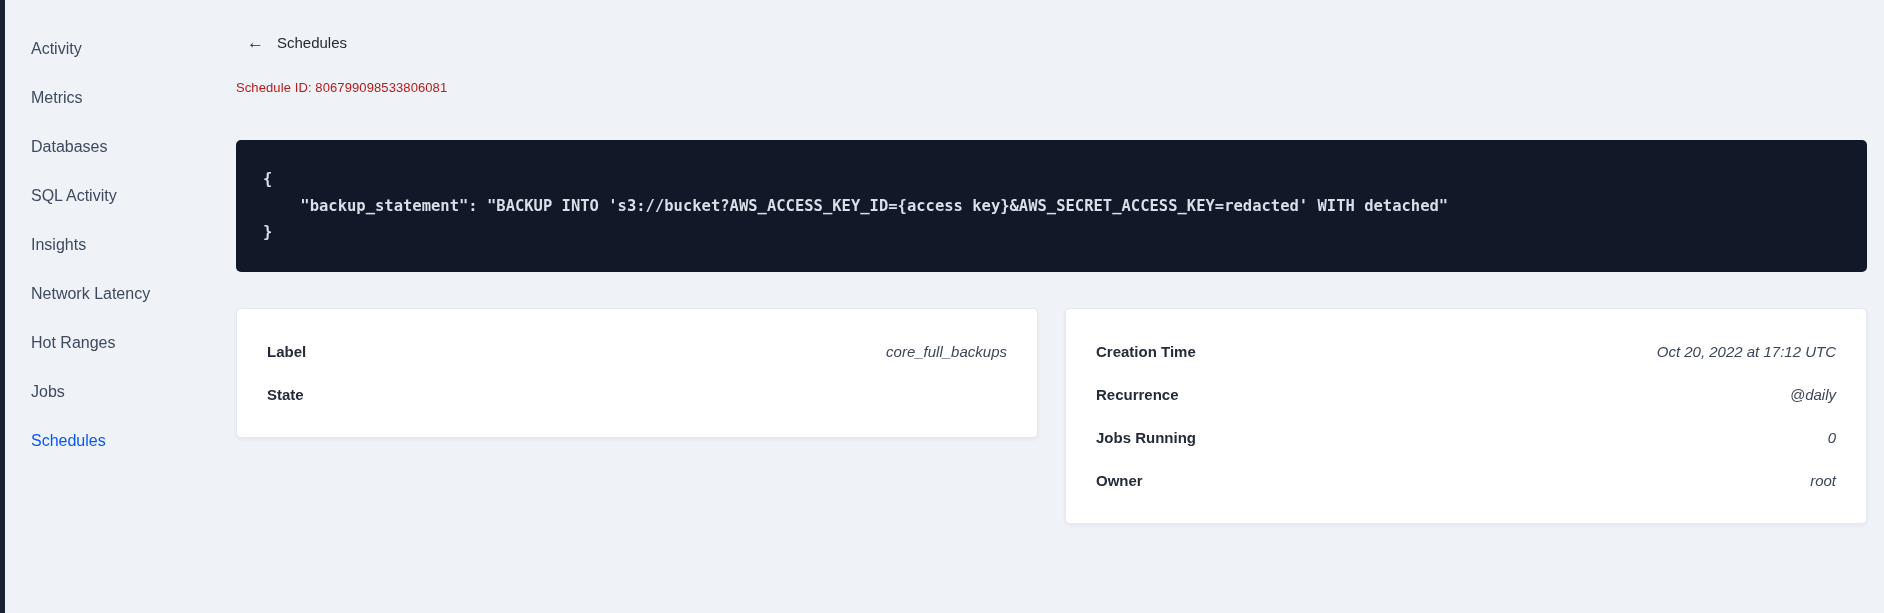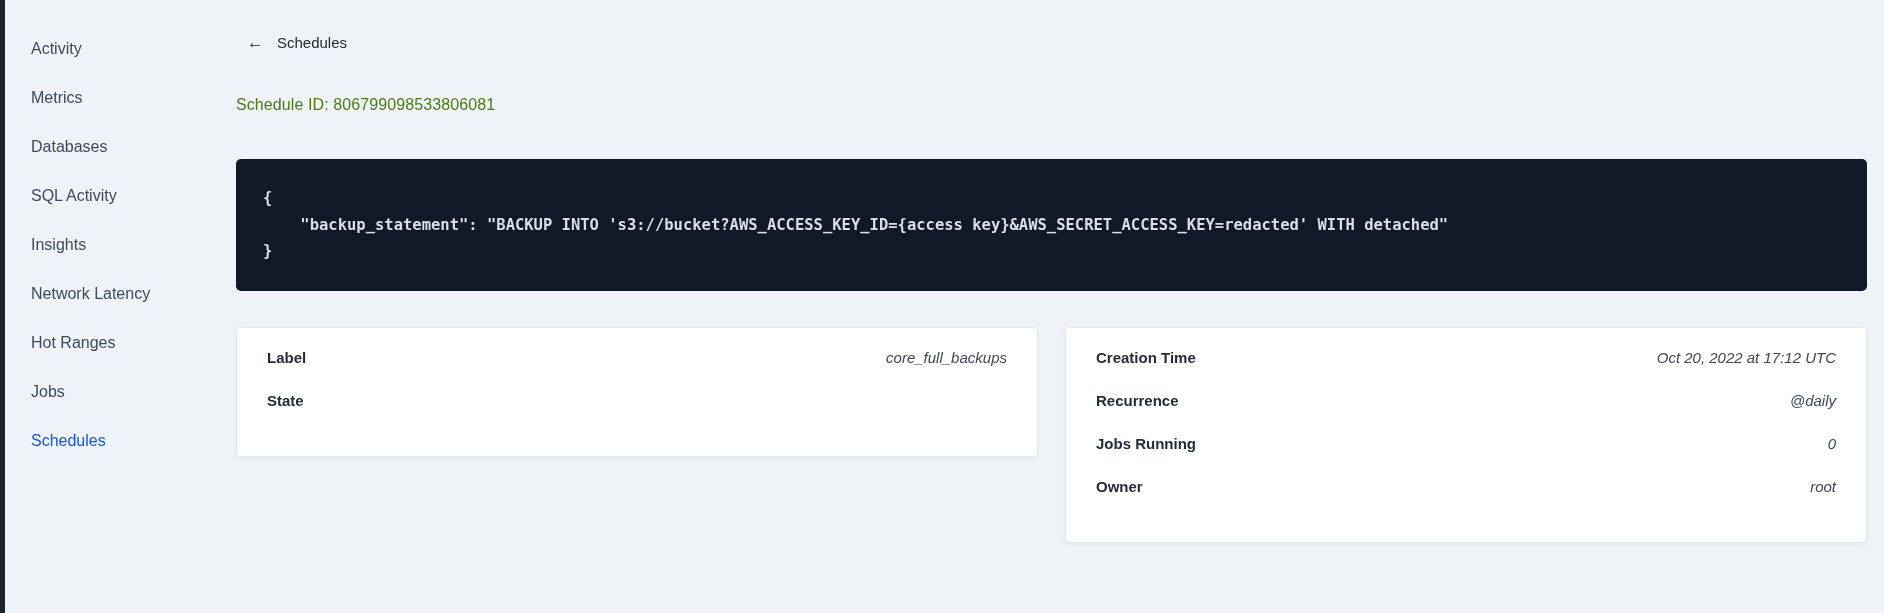--- a/index.html
+++ b/index.html
@@ -41,24 +41,24 @@
   .back-link {
     margin-top: 34px;
     display: inline-flex; align-items: center; gap: 13px;
     font-size: 15px; color: #242a33;
     cursor: pointer;
     padding-left: 11px;
   }
   .back-link .arrow { font-size: 17px; line-height: 1; color: #242a33; }
 
   .page-title {
-    margin-top: 44px;
-    font-size: 16px;
+    margin-top: 28px;
+    font-size: 13px;
     font-weight: 500;
-    color: #4d7c0f;
+    color: #b91c1c;
     letter-spacing: 0.1px;
   }
 
   .code-block {
     margin-top: 45px;
     background: #111827;
     border-radius: 5px;
     padding: 26px 27px;
     font-family: "DejaVu Sans Mono", monospace;
     font-size: 15.5px;
@@ -77,21 +77,21 @@
   .card {
     flex: 1 1 0;
     background: #ffffff;
     border: 1px solid #e3e9f0;
     border-radius: 5px;
     box-shadow: 0 2px 4px rgba(40, 54, 78, 0.05);
     padding: 21px 30px;
   }
   .info-row {
     height: 43px;
-    display: flex; align-items: flex-start; justify-content: space-between;
+    display: flex; align-items: center; justify-content: space-between;
   }
   .info-row .lbl {
     font-size: 15px; font-weight: 700; color: #242c39;
   }
   .info-row .val {
     font-size: 15px; color: #3c4758; text-align: right; font-style: italic;
   }
 </style>
 </head>
 <body>

